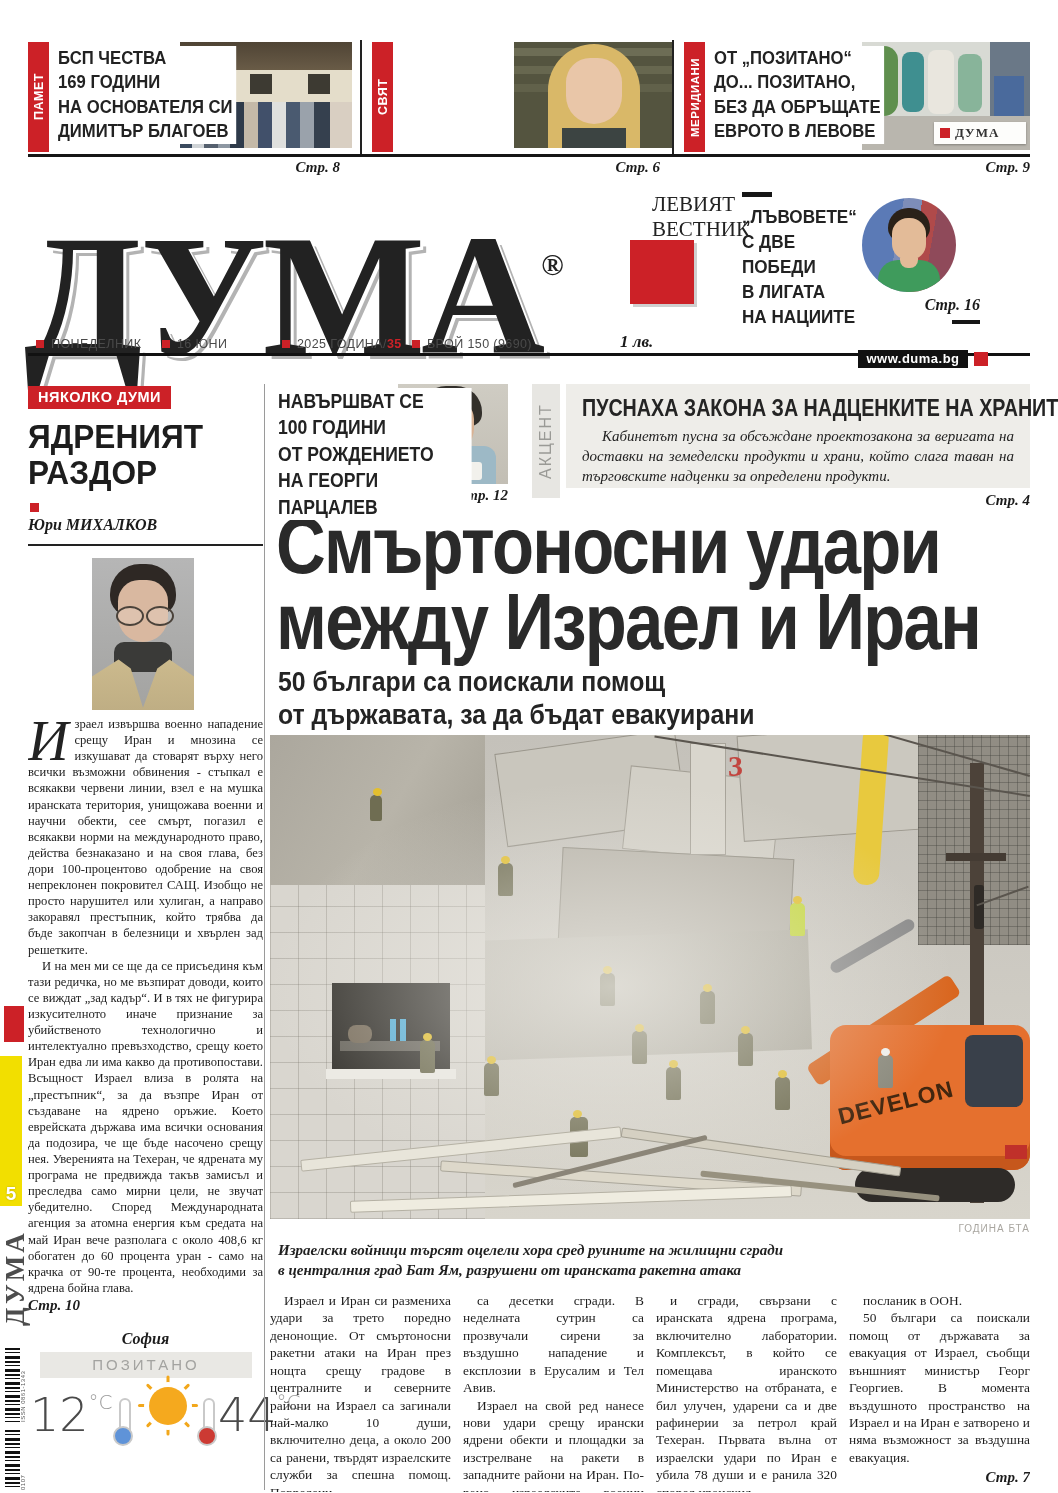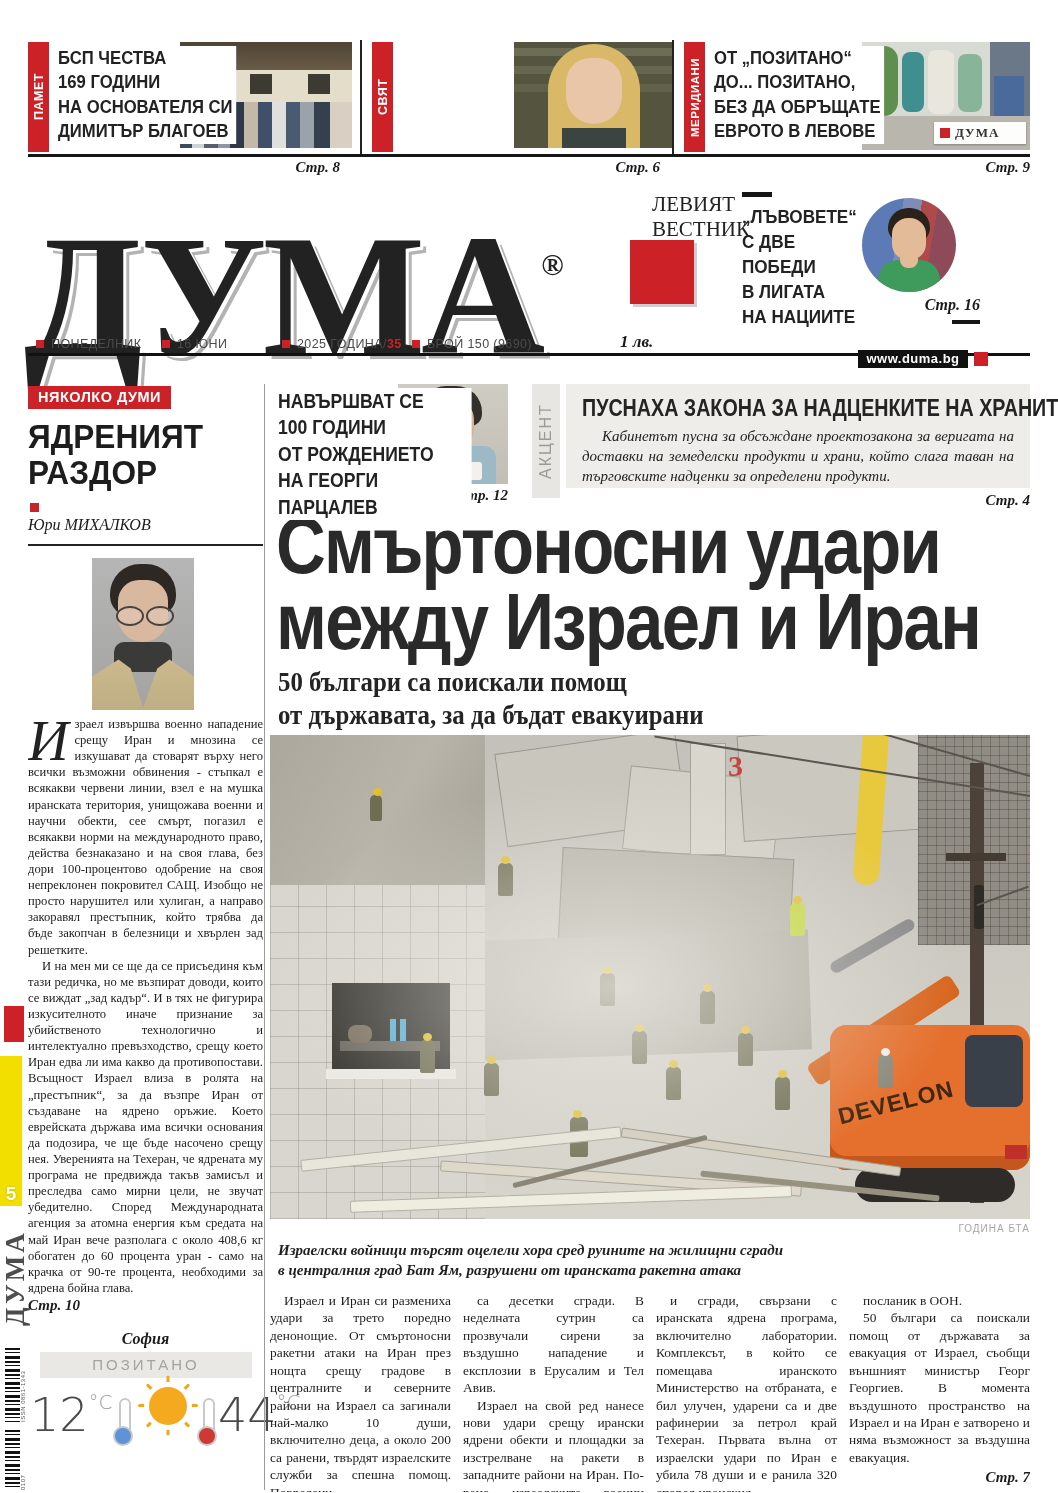--- a/index.html
+++ b/index.html
@@ -1,19 +1,19 @@
 <!DOCTYPE html>
 <html><head>
 <meta charset="utf-8">
 <style>
   html,body{margin:0;padding:0;background:#888;}
   #page{position:relative;width:1058px;height:1493px;background:#fff;overflow:hidden;
         font-family:"Liberation Sans","DejaVu Sans",sans-serif;color:#1b1b1b;}
   .abs{position:absolute;}
-  .serif{font-family:"Liberation Serif","DejaVu Serif",serif;}
+  .serif{font-family:"Liberation Serif","DejaVu Serif",serif;font-weight:bold;}
   .pre{white-space:pre-line;}
   .cond{display:inline-block;transform-origin:0 0;}
   .pageref{font-family:"Liberation Serif",serif;font-style:italic;font-weight:bold;font-size:15px;color:#1b1b1b;}
   
   .tagv{width:21px;height:110px;background:#cc2127;color:#fff;font-size:12.5px;font-weight:bold;
         letter-spacing:.5px;writing-mode:vertical-rl;transform:rotate(180deg);
         display:flex;align-items:center;justify-content:center;}
   .tz-title{font-weight:800;font-size:18.5px;line-height:1.32;color:#222;}
   .tz-title .hl{background:#fff;box-decoration-break:clone;-webkit-box-decoration-break:clone;padding-right:4px;}
   .vdiv{width:2px;background:#222;}
@@ -35,21 +35,21 @@
   .dropcap{float:left;font:italic 400 56px/42px "Liberation Serif",serif;margin:4px 6px 0 0;color:#222;}
   
   .akcent-strip{background:#e7e6e2;color:#9a9a96;writing-mode:vertical-rl;transform:rotate(180deg);
         display:flex;align-items:center;justify-content:center;font-size:16px;letter-spacing:2px;}
   .akcent-box{background:#eeede9;}
   .akcent-title{font-weight:800;font-size:24px;color:#242424;white-space:nowrap;}
   .akcent-sum{font-family:"Liberation Serif",serif;font-style:italic;font-size:15px;line-height:1.32;
         text-align:justify;color:#222;margin:5px 0 0;text-indent:20px;}
   
   .hline{font-weight:800;font-size:80px;line-height:76px;letter-spacing:-2px;color:#2a2a2a;white-space:nowrap;}
-  .subhead{font-weight:700;font-size:27px;line-height:1.22;color:#242424;font-family:Liberation Serif, serif;}
+  .subhead{font-weight:700;font-size:27px;line-height:1.22;color:#242424;}
   .caption{font-family:"Liberation Serif",serif;font-weight:bold;font-style:italic;font-size:15px;line-height:1.3;color:#1f1f1f;}
   .credit{font-size:10px;color:#a9a6a0;letter-spacing:1px;}
   .ncol{position:absolute;top:0;width:181px;height:200px;overflow:hidden;
         font-family:"Liberation Serif",serif;font-size:13.4px;line-height:1.3;text-align:justify;color:#1e1e1e;}
   .ncol p{margin:0;text-indent:14px;}
   
   .w-city{font-family:"Liberation Serif",serif;font-weight:bold;font-style:italic;font-size:16px;text-align:center;}
   .w-bar{background:#e9e8e4;color:#a3a3a0;font-size:15px;letter-spacing:3px;text-align:center;line-height:26px;}
   .temp{font-family:"DejaVu Sans",sans-serif;font-weight:200;font-size:46px;color:#4a4a4a;line-height:1;}
   .temp .deg{font-size:20px;color:#9a9a9a;vertical-align:22px;letter-spacing:0;}

